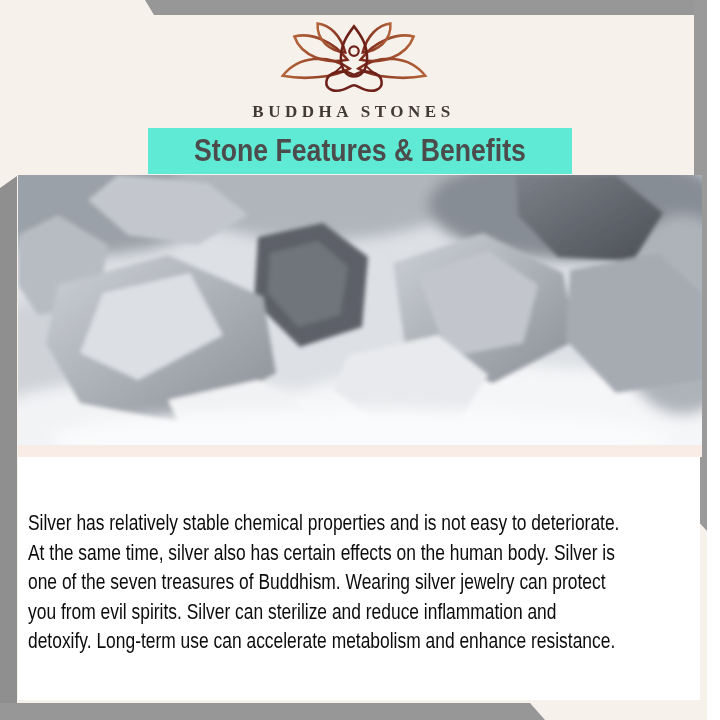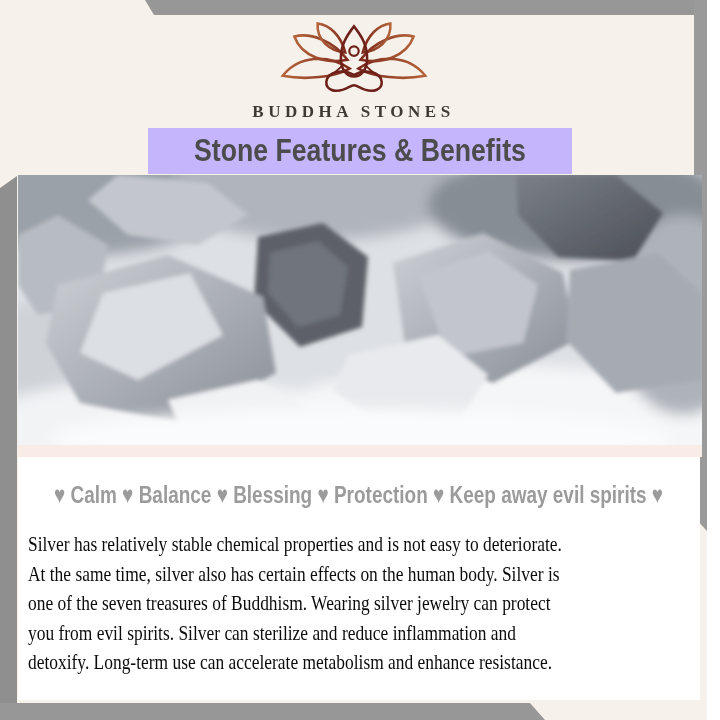--- a/index.html
+++ b/index.html
@@ -42,21 +42,21 @@
     position:absolute; top:102px; left:0; width:100%;
     text-align:center;
     font-family:"Liberation Serif", serif;
     font-size:17px; font-weight:600; letter-spacing:4.5px;
     color:#403a34; white-space:nowrap;
   }
 
   
   .banner {
     position:absolute; top:128px; left:148px; width:424px; height:46px;
-    background:#c4b5fd;
+    background:#5eead4;
     display:flex; align-items:center; justify-content:center;
   }
   .banner-title {
     font-size:31px; font-weight:700; color:#4c4c4c;
     white-space:nowrap; transform:scaleX(0.86); transform-origin:center;
   }
 
   
   .photo {
     position:absolute; top:175px; left:18px; width:684px; height:270px;
@@ -88,21 +88,21 @@
   }
   .benefits {
     position:absolute; top:22px; left:0; width:100%; height:32px;
     display:flex; align-items:center; justify-content:center;
   }
   .benefits-text {
     font-size:24px; font-weight:700; color:#9b9b9b;
     white-space:nowrap; transform:scaleX(0.79); transform-origin:center;
   }
   .paragraph {
-    position:absolute; top:73px; left:10px; right:0;font-family:Liberation Serif, serif;
+    position:absolute; top:52px; left:10px; right:0;
   }
   .body-line {
     font-size:21.5px; line-height:29.5px; color:#0c0c0c;
     white-space:nowrap; transform:scaleX(0.81); transform-origin:left center;
   }
 </style>
 </head>
 <body>
 
 <div class="stage">
@@ -191,23 +191,20 @@
       <g filter="url(#soft)">
         <ellipse cx="342" cy="264" rx="310" ry="30" fill="#fafbfc"></ellipse>
       </g>
     </svg>
   </div>
 
 
   <div class="divider"></div>
 
   <div class="card">
-    <div class="benefits">
-      <div class="benefits-text">♥ Calm ♥ Balance ♥ Blessing ♥ Protection ♥ Keep away evil spirits ♥</div>
-    </div>
     <div class="paragraph">
       <div class="body-line">Silver has relatively stable chemical properties and is not easy to deteriorate.</div>
       <div class="body-line">At the same time, silver also has certain effects on the human body. Silver is</div>
       <div class="body-line">one of the seven treasures of Buddhism. Wearing silver jewelry can protect</div>
       <div class="body-line">you from evil spirits. Silver can sterilize and reduce inflammation and</div>
       <div class="body-line">detoxify. Long-term use can accelerate metabolism and enhance resistance.</div>
     </div>
   </div>
 
 </div>

